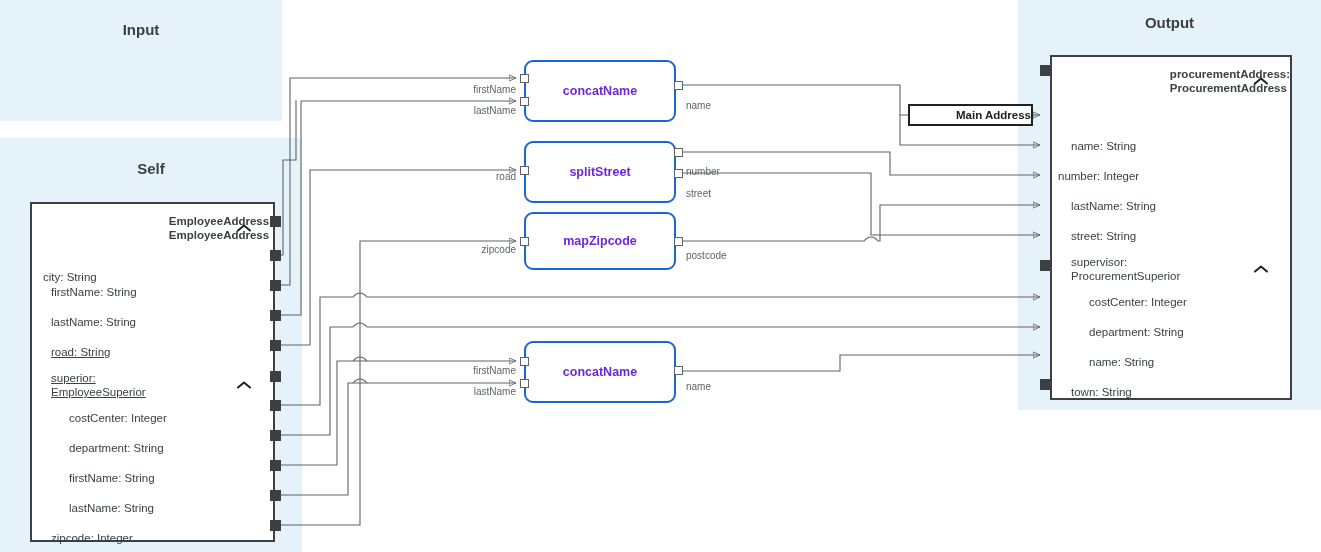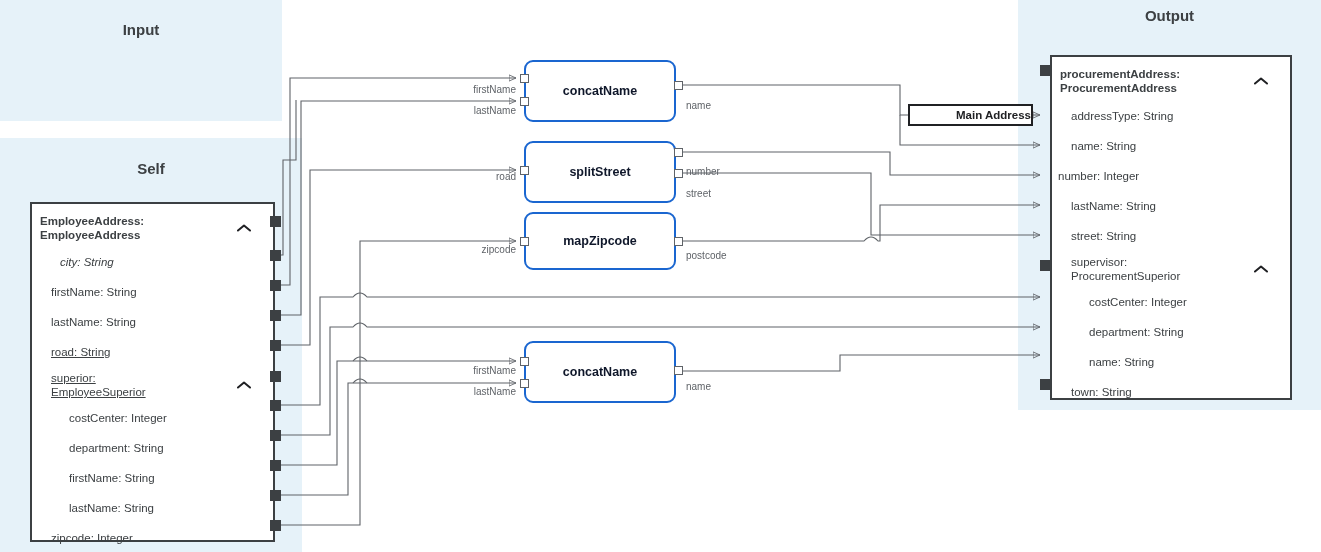--- a/index.html
+++ b/index.html
@@ -16,39 +16,39 @@
   
   .schema-box{
     position:absolute;background:#ffffff;border:2px solid #3c4043;
     box-sizing:border-box;
   }
   .row{
     position:absolute;left:0;width:100%;box-sizing:border-box;
     font-size:11.5px;color:#3c4043;display:flex;align-items:center;
   }
   .row .lbl{white-space:pre-line;line-height:1.25;}
-  .row.hdr{font-weight:bold;}
+  .row.hdr{font-weight:bold;justify-content:flex-end;}
   .chev{
     position:absolute;right:22px;top:50%;transform:translateY(-50%);
     width:14px;height:9px;
   }
   
   .port-sq{
     position:absolute;width:11px;height:11px;background:#3c4043;
   }
   .port-hollow{
     position:absolute;width:9px;height:9px;background:#ffffff;
     border:1.3px solid #5f6368;box-sizing:border-box;
   }
   
   .fn-node{
     position:absolute;background:#ffffff;border:2px solid #1a66d0;
     border-radius:9px;box-sizing:border-box;
     display:flex;align-items:center;justify-content:center;
-    font-size:12.5px;font-weight:bold;color:#0f172a;
+    font-size:12.5px;font-weight:bold;color:#6d28d9;
   }
   
   .anno-box{
     position:absolute;background:#ffffff;border:2.5px solid #202124;
     box-sizing:border-box;display:flex;align-items:center;
     justify-content:flex-end;font-size:11.5px;font-weight:bold;color:#202124;
   }
   
   .wire-lbl{
     position:absolute;font-size:10px;color:#5f6368;white-space:nowrap;margin-top:24px;
@@ -63,21 +63,21 @@
 
 <div class="panel" style="left:0;top:0;width:282px;height:121px;">
   <div class="panel-title" style="top:21px;">Input</div>
 </div>
 
 <div class="panel" style="left:0;top:138px;width:302px;height:414px;">
   <div class="panel-title" style="top:22px;">Self</div>
 </div>
 
 <div class="panel" style="left:1018px;top:0;width:303px;height:410px;">
-  <div class="panel-title" style="top:7px;">Output</div>
+  <div class="panel-title" style="top:14px;">Output</div>
 </div>
 
 <svg class="wires" viewBox="0 0 1321 552">
   <defs>
     <marker id="arrow" viewBox="0 0 10 10" refX="9" refY="5" markerWidth="7" markerHeight="7" orient="auto-start-reverse">
       <path d="M0,1 L9,5 L0,9 z" fill="#3c4043" stroke="none"></path>
     </marker>
   </defs>
 
   <path d="M277,285 L290,285 L290,78 L516,78" marker-end="url(#arrow)"></path>
@@ -117,21 +117,21 @@
 
 <div class="schema-box" style="left:30px;top:202px;width:245px;height:340px;">
   <div class="row hdr" style="top:4px;height:40px;padding-left:8px;">
     <span class="lbl">EmployeeAddress:
 EmployeeAddress</span>
     <svg class="chev" viewBox="0 0 14 9">
         <path d="M1,7 L7,2 L13,7" fill="none" stroke="#202124" stroke-width="2" stroke-linecap="round" stroke-linejoin="round"></path>
       </svg>
   </div>
 
-  <div class="row" style="top:43px;height:30px;padding-left:28px;font-style:italic;">
+  <div class="row" style="top:58px;height:30px;padding-left:11px;">
     <span class="lbl">city: String</span>
     </div>
 
   <div class="row" style="top:73px;height:30px;padding-left:19px;">
     <span class="lbl">firstName: String</span>
     </div>
 
   <div class="row" style="top:103px;height:30px;padding-left:19px;">
     <span class="lbl">lastName: String</span>
     </div>
@@ -183,23 +183,20 @@
 
 <div class="schema-box" style="left:1050px;top:55px;width:242px;height:345px;">
   <div class="row hdr" style="top:4px;height:40px;padding-left:8px;">
     <span class="lbl">procurementAddress:
 ProcurementAddress</span>
     <svg class="chev" viewBox="0 0 14 9">
         <path d="M1,7 L7,2 L13,7" fill="none" stroke="#202124" stroke-width="2" stroke-linecap="round" stroke-linejoin="round"></path>
       </svg>
   </div>
 
-  <div class="row" style="top:44px;height:30px;padding-left:19px;">
-    <span class="lbl">addressType: String</span>
-    </div>
 
   <div class="row" style="top:74px;height:30px;padding-left:19px;">
     <span class="lbl">name: String</span>
     </div>
 
   <div class="row" style="top:104px;height:30px;padding-left:6px;">
     <span class="lbl">number: Integer</span>
     </div>
 
   <div class="row" style="top:134px;height:30px;padding-left:19px;">

